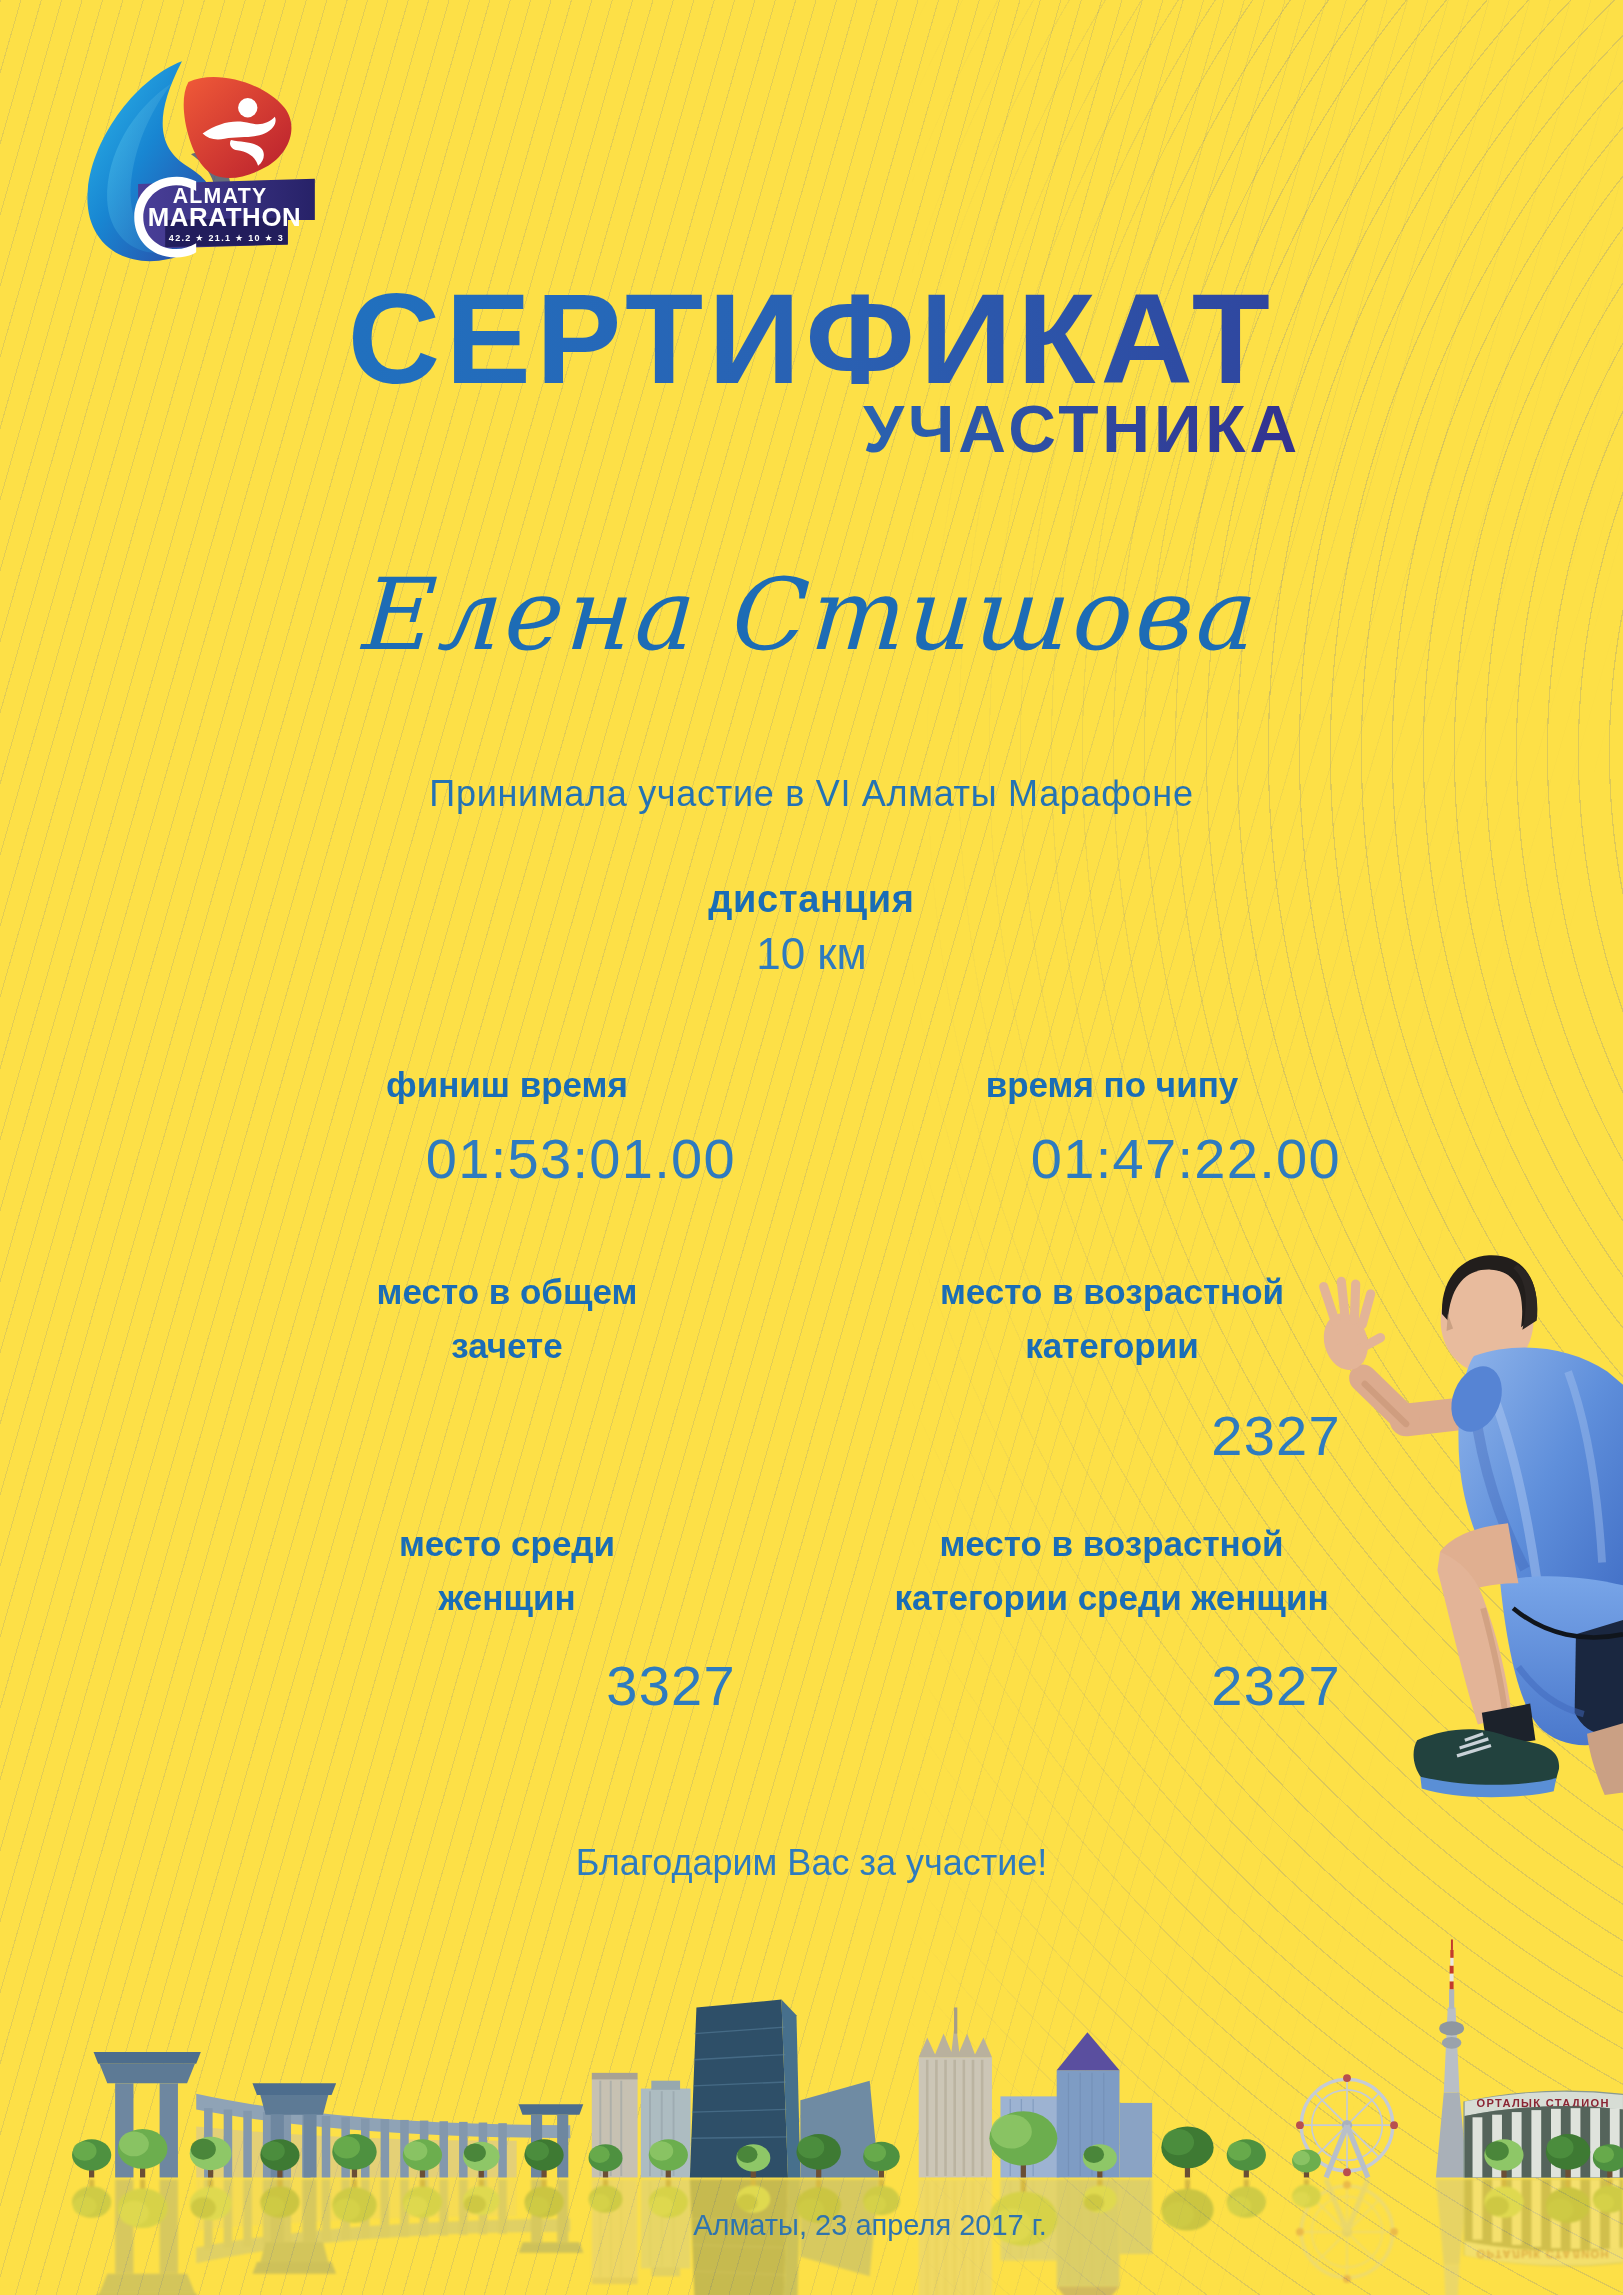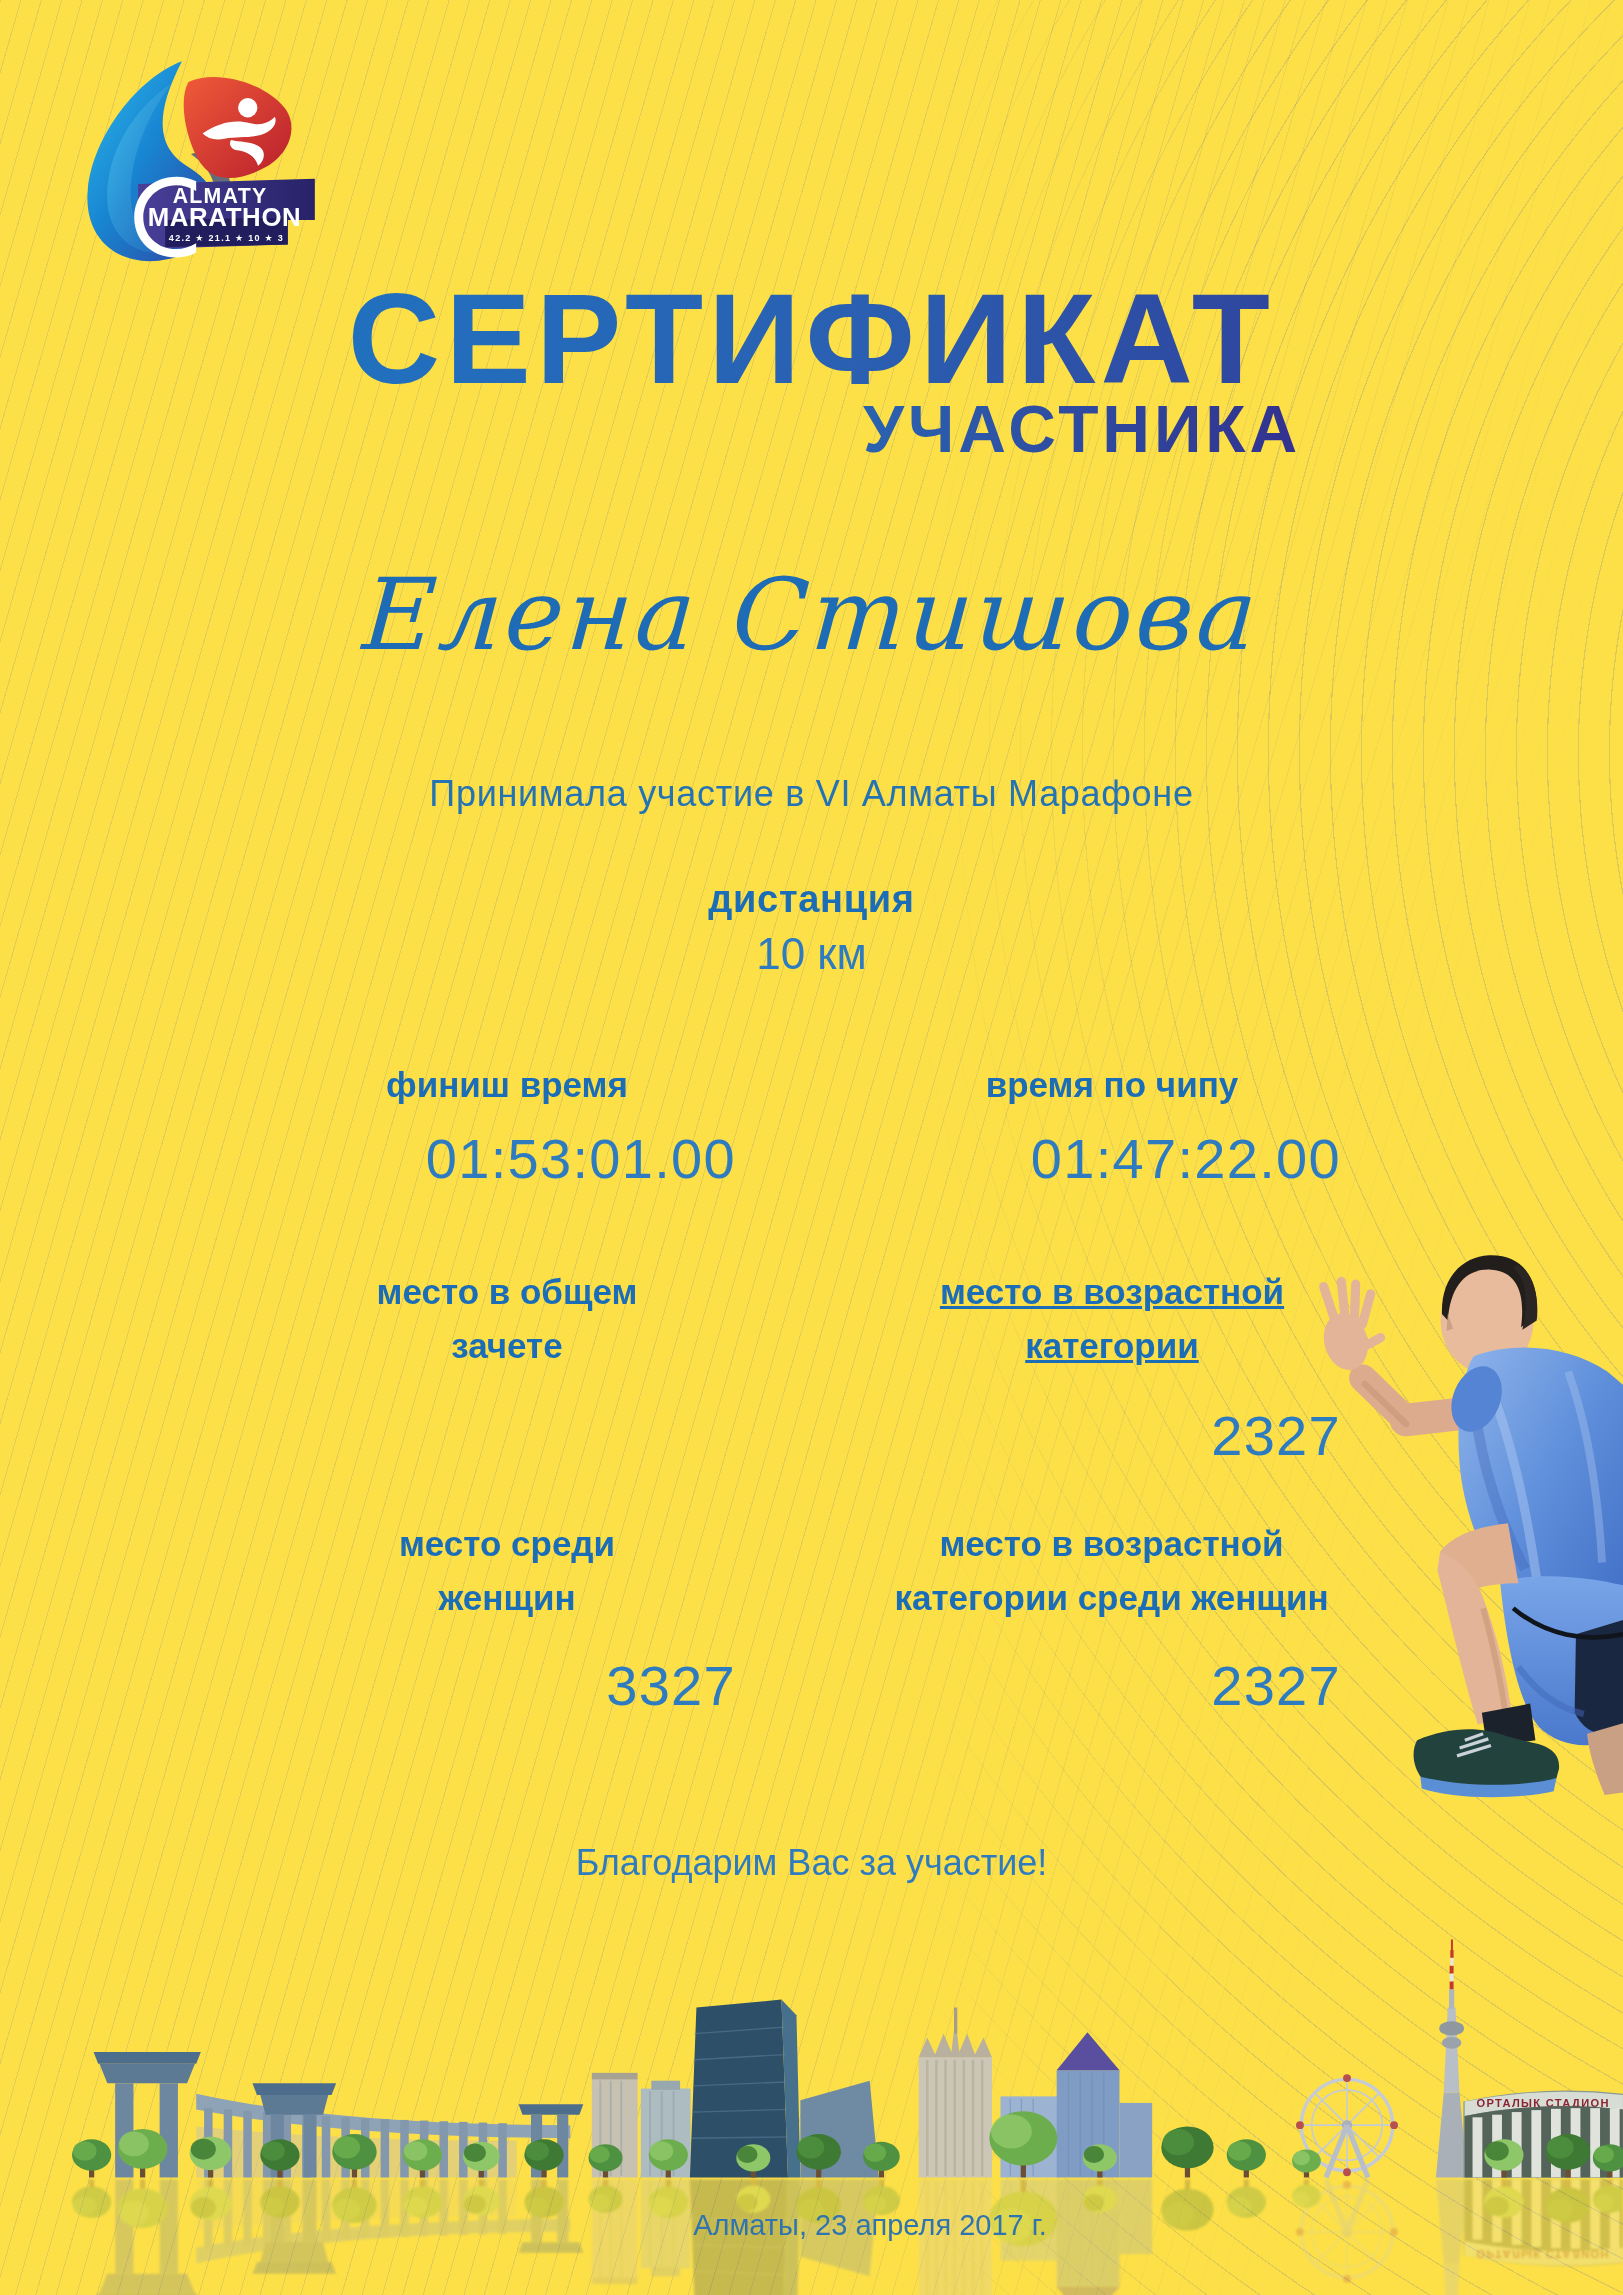--- a/index.html
+++ b/index.html
@@ -148,21 +148,21 @@
 
   <div class="distance-label">дистанция</div>
   <div class="distance-value">10 км</div>
 
   <div class="stat-label" style="left:278px;top:1058px;width:458px;">финиш время</div>
   <div class="stat-label" style="left:883px;top:1058px;width:458px;">время по чипу</div>
   <div class="stat-value" style="left:278px;top:1126px;width:458px;">01:53:01.00</div>
   <div class="stat-value" style="left:883px;top:1126px;width:458px;">01:47:22.00</div>
 
   <div class="stat-label" style="left:350px;top:1265px;width:314px;">место в общем зачете</div>
-  <div class="stat-label" style="left:929px;top:1265px;width:366px;text-decoration:underline;">место в возрастной категории</div>
+  <div class="stat-label" style="left:929px;top:1265px;width:366px;">место в возрастной категории</div>
   <div class="stat-value" style="left:883px;top:1403px;width:458px;">2327</div>
 
   <div class="stat-label" style="left:376px;top:1517px;width:262px;">место среди женщин</div>
   <div class="stat-label" style="left:876px;top:1517px;width:471px;">место в возрастной категории среди женщин</div>
   <div class="stat-value" style="left:278px;top:1653px;width:458px;">3327</div>
   <div class="stat-value" style="left:883px;top:1653px;width:458px;">2327</div>
 
   <div class="thanks">Благодарим Вас за участие!</div>
 
   <div class="runner">

